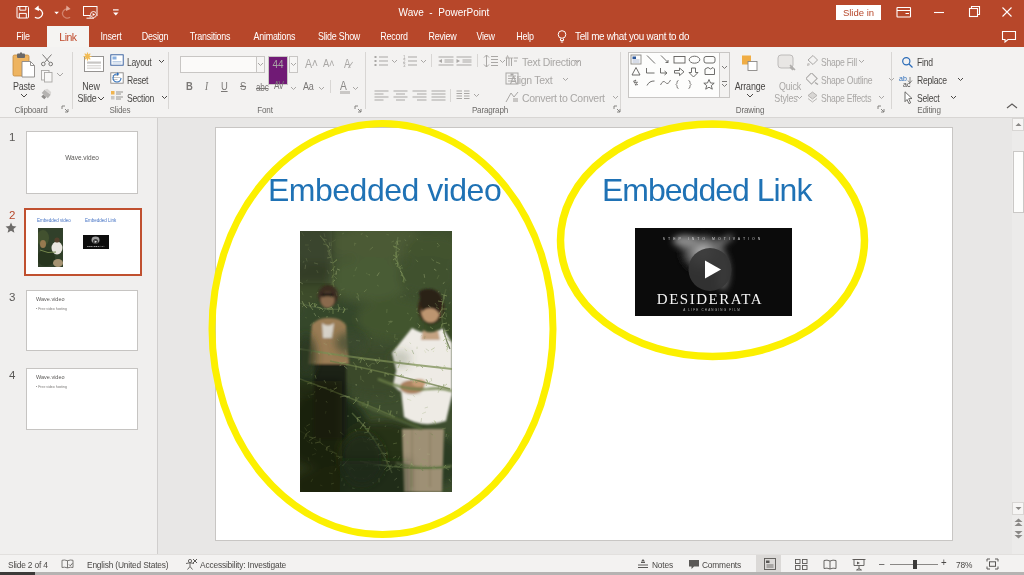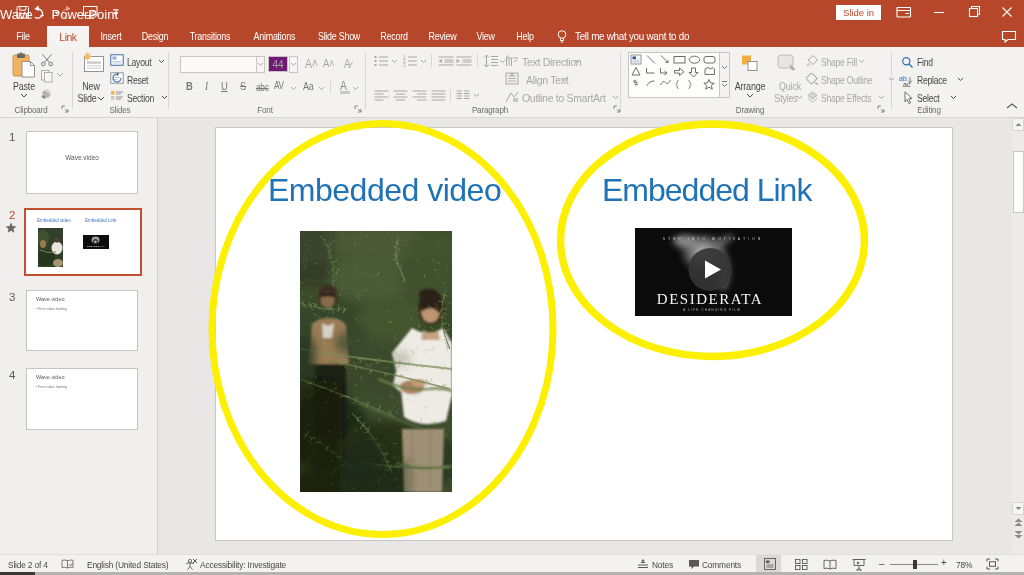--- a/index.html
+++ b/index.html
@@ -2,21 +2,21 @@
 <html><head>
 <meta charset="utf-8">
 <style>
 * { margin:0; padding:0; box-sizing:border-box; }
 html,body { width:1024px; height:575px; overflow:hidden; }
 body { font-family:"Liberation Sans", sans-serif; position:relative; background:#e8e7e6; }
 .abs { position:absolute; }
 svg { display:block; }
 
 #titlebar { position:absolute; left:0; top:0; width:1024px; height:25px; background:#b7472a; }
-#apptitle { position:absolute; top:6.5px; left:0; width:888px; color:#fff; font-size:13px; }
+#apptitle { position:absolute; top:6.5px; left:0; width:888px; text-align:center; color:#fff; font-size:10px; }
 #signin { position:absolute; left:836px; top:4.5px; width:45px; height:15px; background:#fff; color:#b7472a; font-size:9.5px; text-align:center; line-height:15px; }
 
 #tabrow { position:absolute; left:0; top:25px; width:1024px; height:22px; background:#b7472a; }
 .tab { position:absolute; top:0; height:22px; color:#fff; font-size:10.5px; line-height:23px; text-align:center; letter-spacing:-0.3px; transform:scaleX(0.85); }
 #tab-home { background:#f5f4f2; color:#c04a2c; top:1px; height:21px; transform:none; letter-spacing:-0.5px; }
 
 #ribbon { position:absolute; left:0; top:47px; width:1024px; height:71px; background:#f3f2f1; border-bottom:1px solid #d8d6d4; }
 .gsep { position:absolute; top:5px; height:57px; width:1px; background:#d8d6d4; }
 .glabel { position:absolute; top:57px; font-size:9.5px; color:#6d6b69; text-align:center; letter-spacing:-0.2px; transform:scaleX(0.85); }
 .rt { position:absolute; font-size:10.5px; color:#494745; letter-spacing:-0.3px; white-space:nowrap; transform:scaleX(0.82); transform-origin:0 50%; }
@@ -196,21 +196,21 @@
   <div class="rt" style="left:127px; top:45px;">Section</div>
   <svg class="abs" style="left:161px; top:48px;" width="7" height="5" viewBox="0 0 7 5">
       <path d="M1 1 l2.5 2.5 2.5-2.5" stroke="#494745" fill="none"></path>
     </svg>
 
   <div class="abs" style="left:180px; top:9px; width:77px; height:17px; background:#fbfaf9; border:1px solid #c8c6c4;"></div>
   <div class="abs" style="left:256px; top:9px; width:9px; height:17px; background:#f6f5f4; border:1px solid #c8c6c4;"></div>
   <svg class="abs" style="left:257px; top:15px;" width="7" height="5" viewBox="0 0 7 5">
       <path d="M1 1 l2.5 2.5 2.5-2.5" stroke="#a9a7a5" fill="none"></path>
     </svg>
-  <div class="abs" style="left:268px; top:9px; width:20px; height:16px; background:#701a75; border:1px solid #c8c6c4; font-size:10px; color:#a9a7a5; text-align:center; line-height:16px;">44</div>
+  <div class="abs" style="left:268px; top:9px; width:20px; height:29px; background:#701a75; border:1px solid #c8c6c4; font-size:10px; color:#a9a7a5; text-align:center; line-height:16px;">44</div>
   <div class="abs" style="left:289px; top:9px; width:9px; height:17px; background:#f6f5f4; border:1px solid #c8c6c4;"></div>
   <svg class="abs" style="left:290px; top:15px;" width="7" height="5" viewBox="0 0 7 5">
       <path d="M1 1 l2.5 2.5 2.5-2.5" stroke="#a9a7a5" fill="none"></path>
     </svg>
   <div class="rt gray" style="left:305px; top:9px; font-size:13px;">A˄</div>
   <div class="rt gray" style="left:323px; top:10px; font-size:11.5px;">A˄</div>
   <div class="rt gray" style="left:344px; top:10px; font-size:12px;">A̷</div>
   <div class="rt" style="left:186px; top:33px; font-size:11.5px; font-weight:bold; color:#7a7876;">B</div>
   <div class="rt" style="left:205px; top:33px; font-size:11.5px; font-style:italic; font-family:'Liberation Serif',serif; color:#7a7876;">I</div>
   <div class="rt" style="left:221px; top:33px; font-size:11.5px; text-decoration:underline; color:#7a7876;">U</div>
@@ -295,31 +295,31 @@
   <svg class="abs" style="left:574px; top:12px;" width="7" height="5" viewBox="0 0 7 5">
       <path d="M1 1 l2.5 2.5 2.5-2.5" stroke="#a9a7a5" fill="none"></path>
     </svg>
   <svg class="abs" style="left:505px; top:25px;" width="14" height="13" viewBox="0 0 14 13">
       <g stroke="#a9a7a5" fill="none">
         <rect x="1" y="1" width="12" height="11"></rect>
         <path d="M3 4 h8 M3 6.5 h8 M3 9 h8" stroke-width="0.9"></path>
         <path d="M5.5 2.5 h3" stroke-width="2"></path>
       </g>
     </svg>
-  <div class="rt gray" style="left:526px; top:27px; transform:none;">Align Text</div>
+  <div class="rt gray" style="left:510px; top:27px; transform:none;">Align Text</div>
   <svg class="abs" style="left:562px; top:30px;" width="7" height="5" viewBox="0 0 7 5">
       <path d="M1 1 l2.5 2.5 2.5-2.5" stroke="#a9a7a5" fill="none"></path>
     </svg>
   <svg class="abs" style="left:505px; top:43px;" width="14" height="13" viewBox="0 0 14 13">
       <g stroke="#a9a7a5" fill="none">
         <path d="M1 12 l5-9 3 4 4-5"></path>
         <rect x="8" y="8" width="5" height="4" fill="#c8c6c4" stroke="none"></rect>
       </g>
     </svg>
-  <div class="rt gray" style="left:522px; top:45px; transform:none;">Outline to SmartArt</div>
+  <div class="rt gray" style="left:522px; top:45px; transform:none;">Convert to Convert</div>
   <svg class="abs" style="left:612px; top:48px;" width="7" height="5" viewBox="0 0 7 5">
       <path d="M1 1 l2.5 2.5 2.5-2.5" stroke="#a9a7a5" fill="none"></path>
     </svg>
 
   <svg class="abs" style="left:374px; top:43px;" width="15" height="11" viewBox="0 0 15 11">
       <g stroke="#a9a7a5">
         <path d="M0.5 1 h14 M0.5 4 h9 M0.5 7 h14 M0.5 10 h9"></path>
       </g>
     </svg>
   <svg class="abs" style="left:393px; top:43px;" width="15" height="11" viewBox="0 0 15 11">

